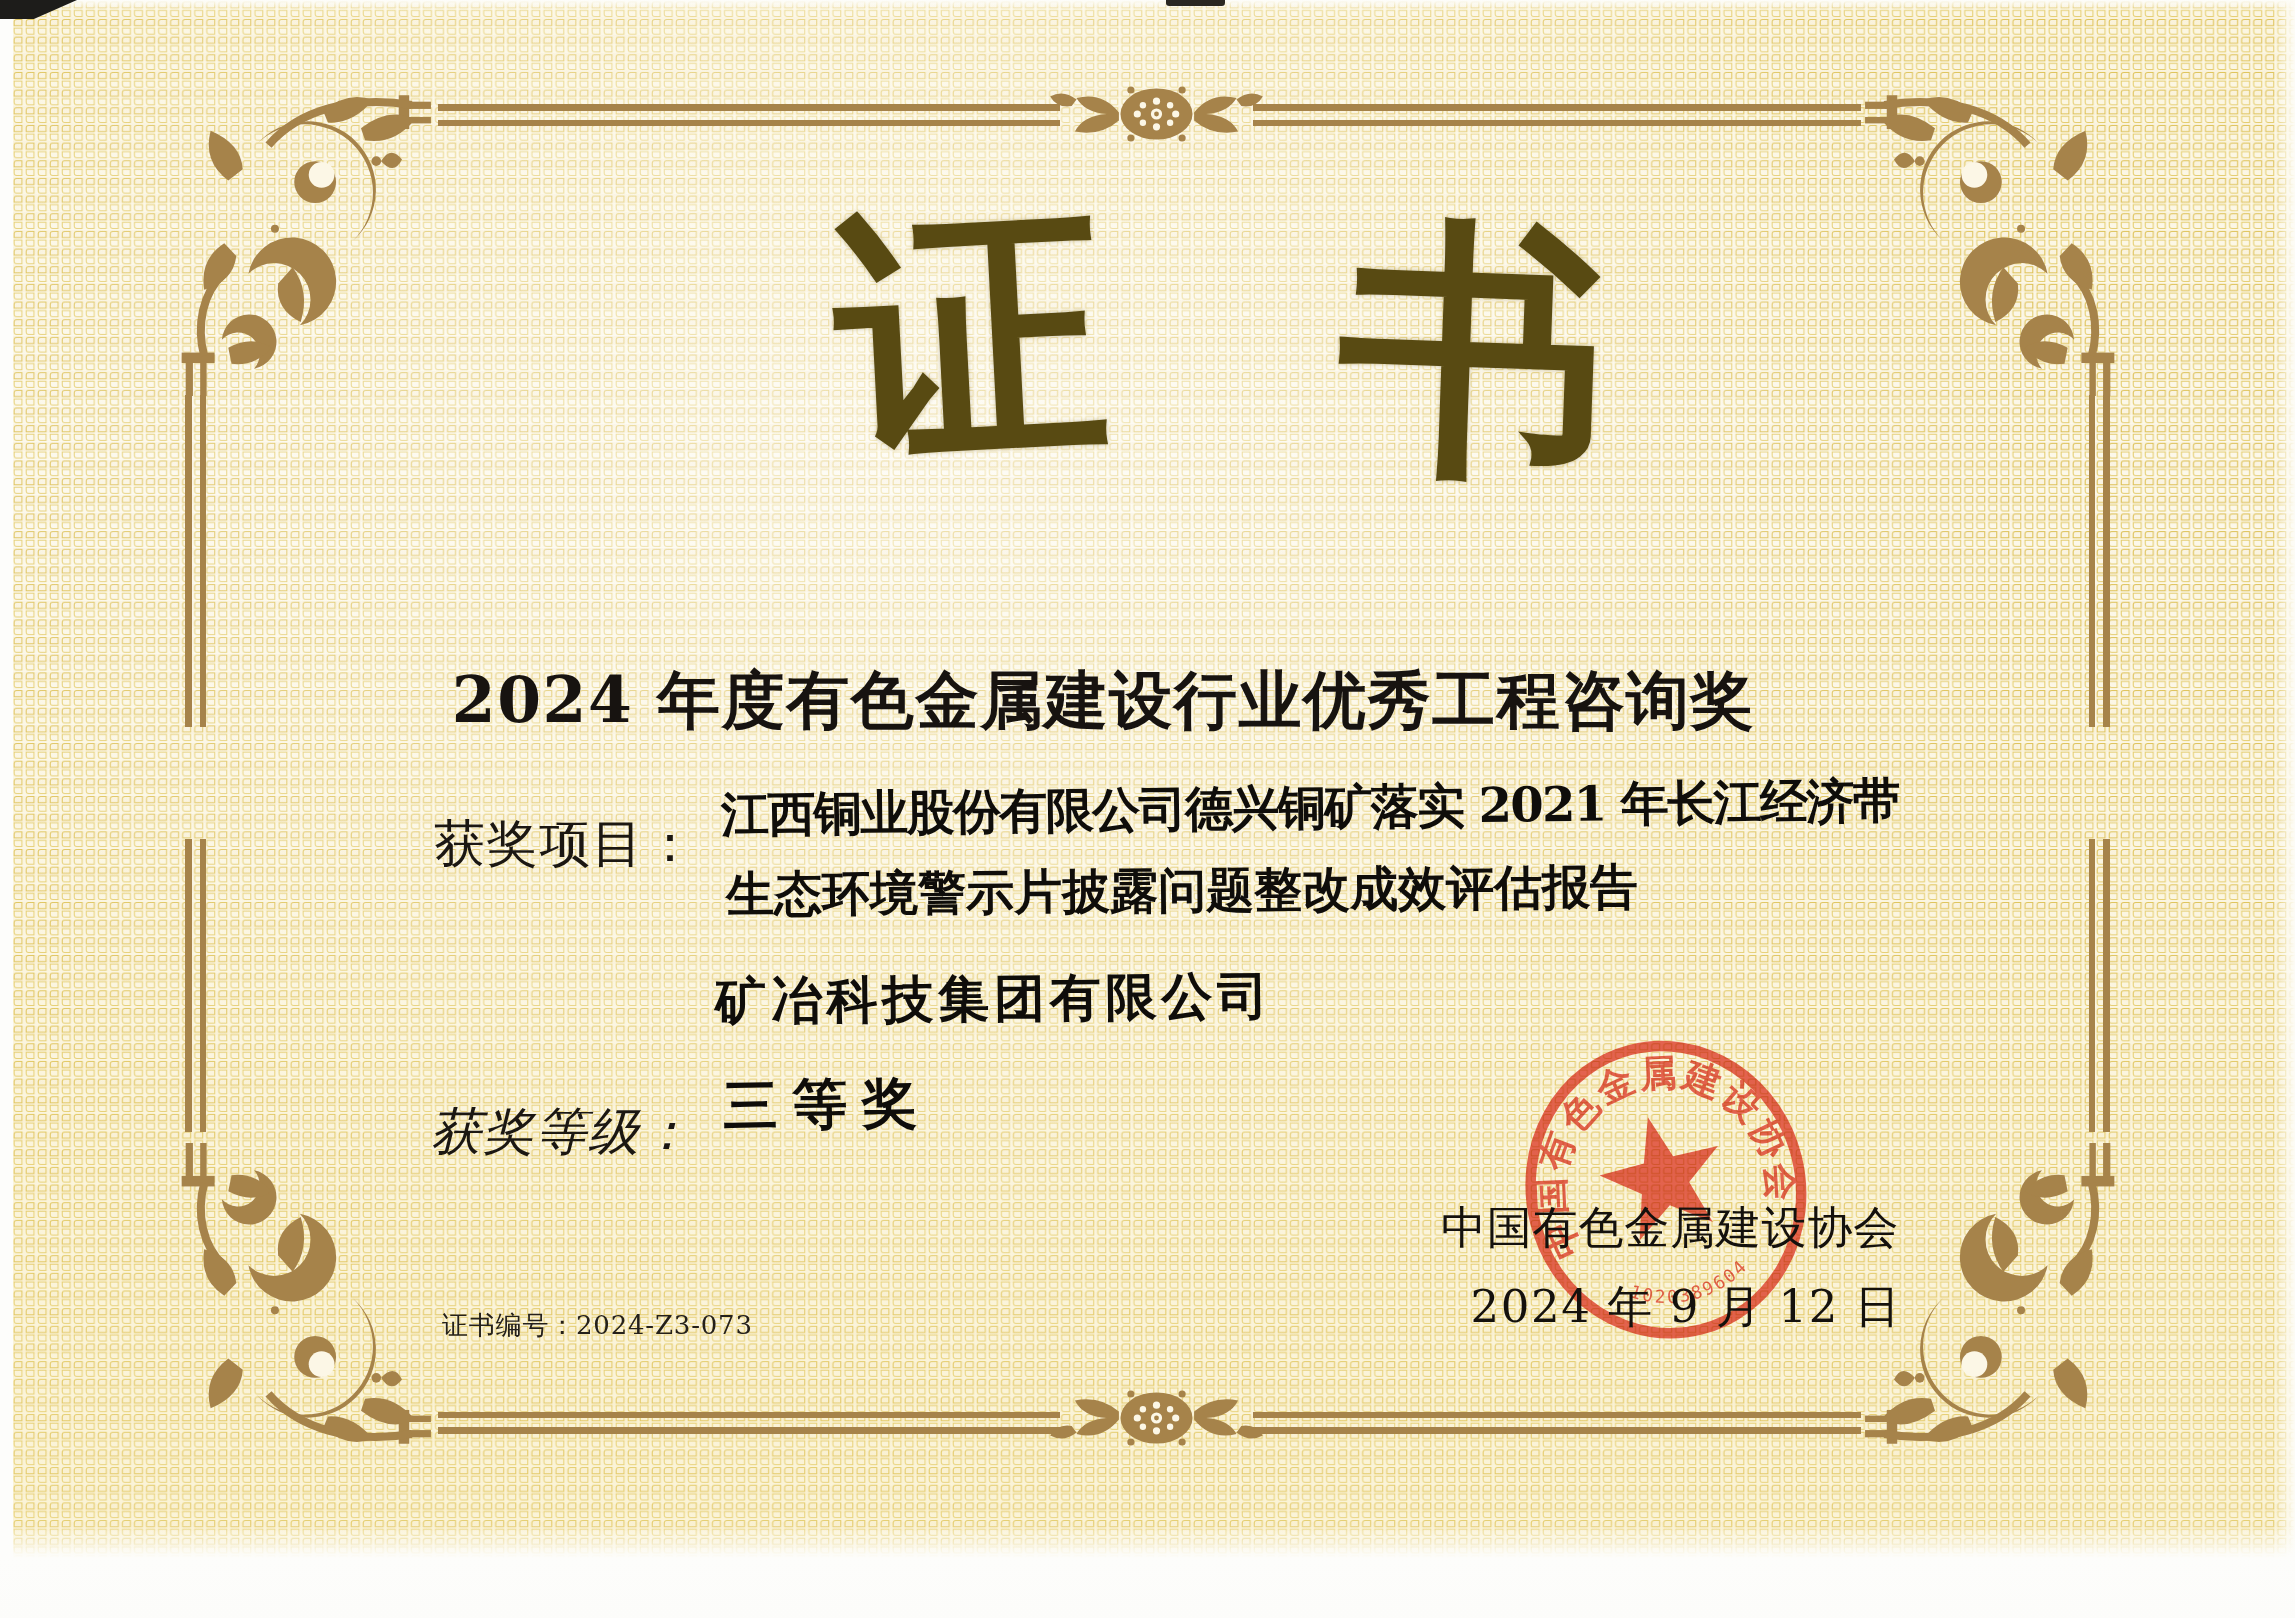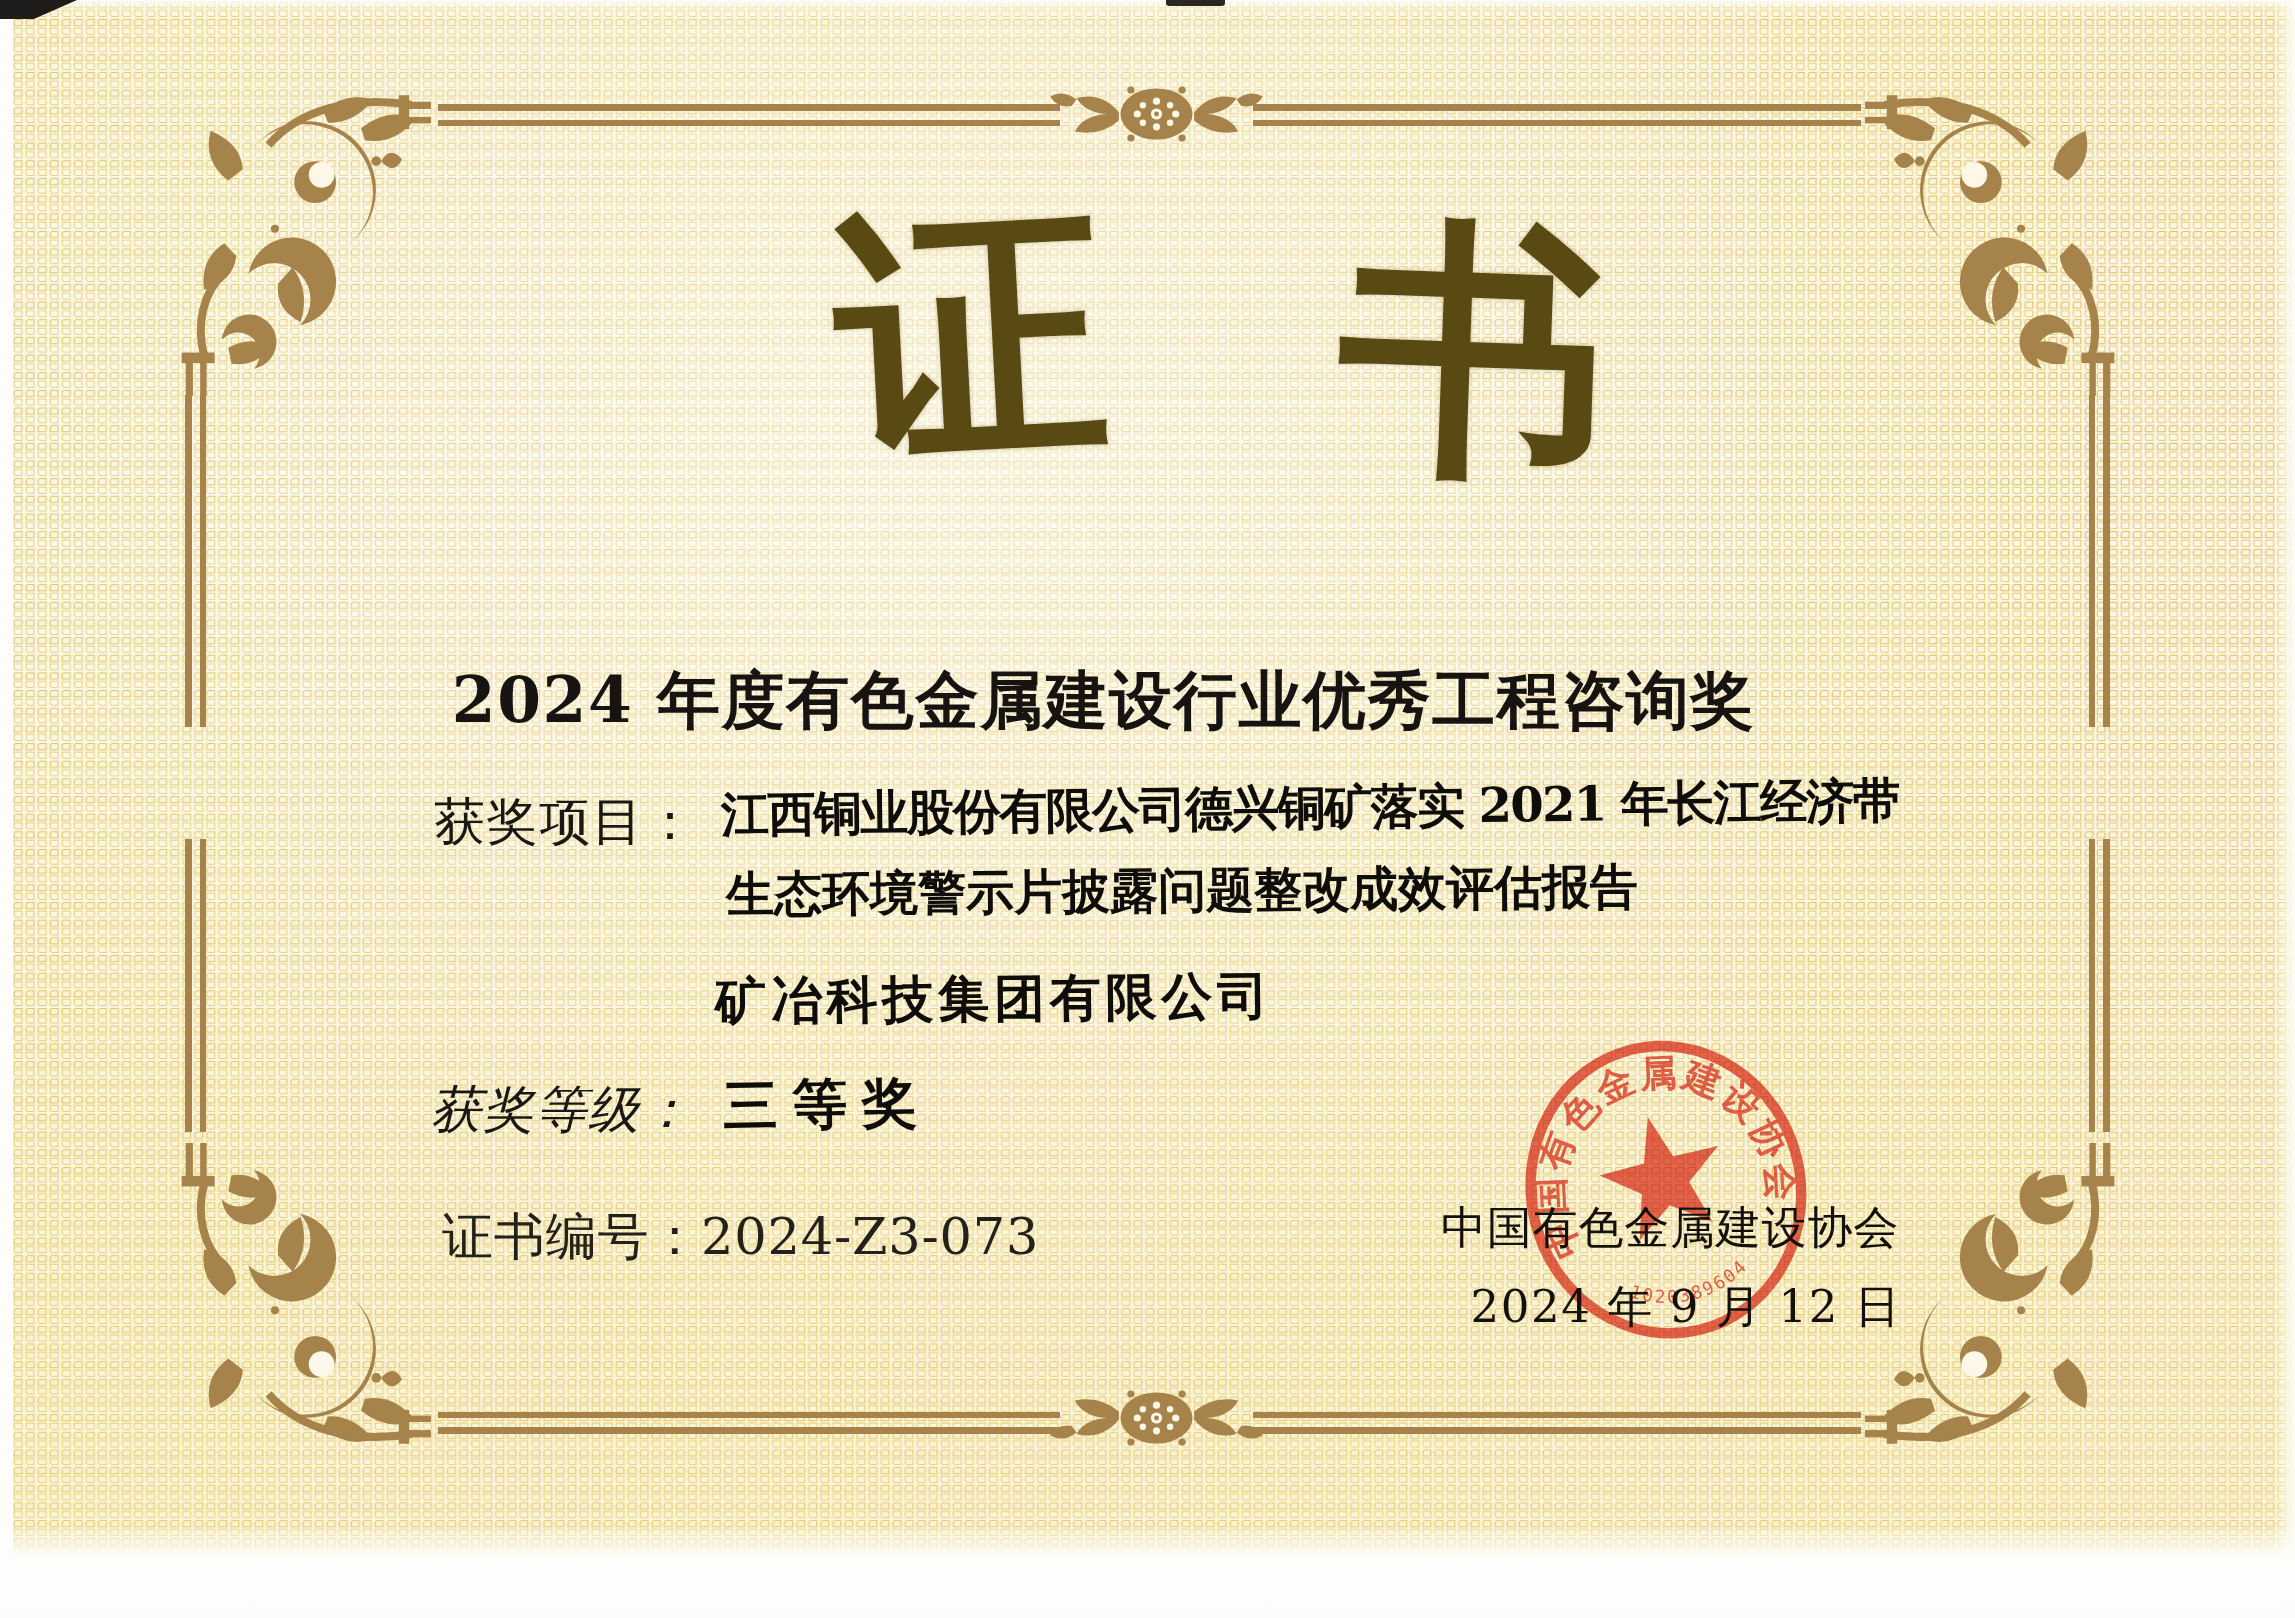--- a/index.html
+++ b/index.html
@@ -32,30 +32,30 @@
     position:absolute;font-size:270px;line-height:1;font-weight:700;
     color:#584a12;text-shadow:0 0 4px rgba(110,90,25,.35);
   }
   .t-zheng{left:837px;top:199px;transform:rotate(-3deg);}
   .t-shu{left:1339px;top:215px;transform:rotate(2deg);}
   .award-title{
     position:absolute;left:0;top:658px;width:2295px;text-align:center;
     font-size:63px;font-weight:700;letter-spacing:1.6px;color:#171310;
     transform:translateX(-44px);
   }
-  .flabel{position:absolute;font-size:51px;color:#1b1712;letter-spacing:1.6px;}
+  .flabel{position:absolute;font-size:51px;color:#1b1712;letter-spacing:1.6px;margin-top:22px;}
   .fvalue{position:absolute;font-weight:700;color:#0f0d0a;}
   .v1{left:721px;top:776px;font-size:48px;letter-spacing:-1.6px;transform:rotate(-0.7deg);}
   .v2{left:726px;top:859px;font-size:48px;letter-spacing:0px;transform:rotate(-0.5deg);}
   .l1{left:434px;top:788px;}
   .l2{left:430px;top:973px;}
   .v3{left:715px;top:965px;font-size:51px;letter-spacing:4.8px;transform:rotate(-0.6deg);}
   .l3{left:430px;top:1076px;font-style:italic;}
   .v4{left:723px;top:1068px;font-size:55px;letter-spacing:14.5px;transform:rotate(-1deg);}
-  .certno{position:absolute;left:442px;top:1203px;font-size:51px;color:#24201a;letter-spacing:0.8px;}
+  .certno{position:absolute;left:442px;top:1308px;font-size:26px;color:#24201a;letter-spacing:0.8px;}
   .issuer-block{position:absolute;left:1405px;top:0;width:530px;text-align:center;color:#14110d;}
   .issuer-name{position:absolute;left:0;top:1198px;width:530px;font-size:45px;letter-spacing:0.8px;}
   .issue-date{position:absolute;left:16px;top:1277px;width:530px;font-size:45px;letter-spacing:1.6px;}
 
   .seal{position:absolute;left:1513px;top:1018px;opacity:.84;mix-blend-mode:multiply;}
 </style>
 </head>
 <body>
 
 <div class="page">

